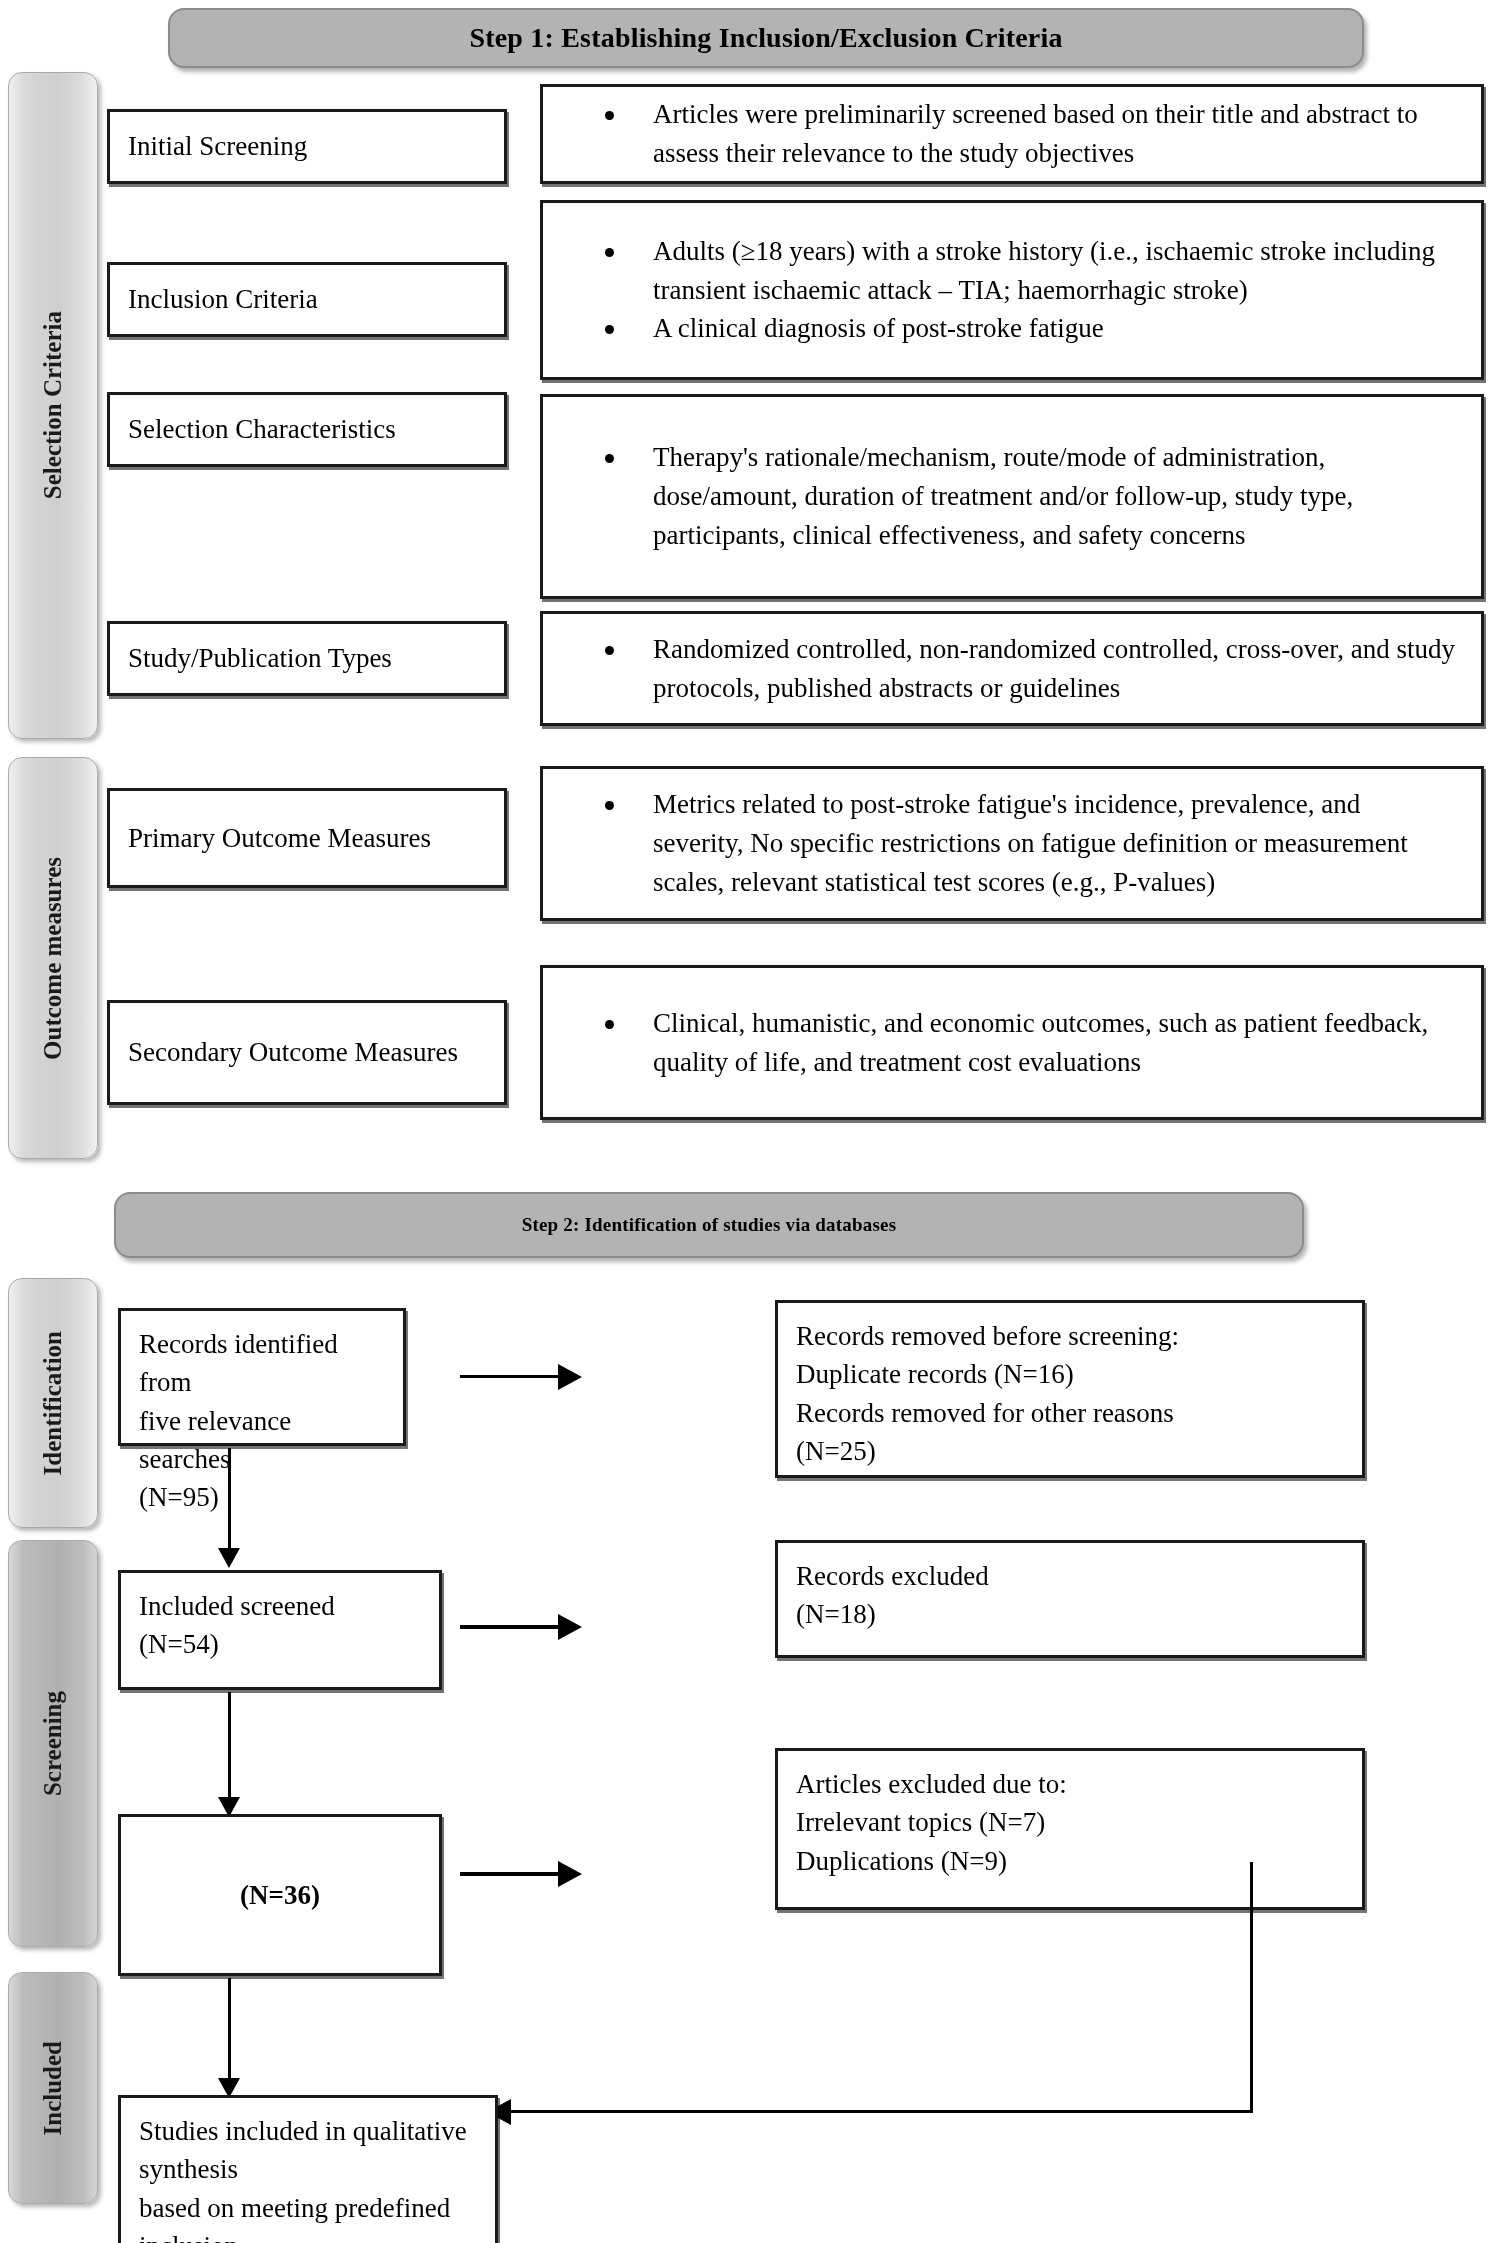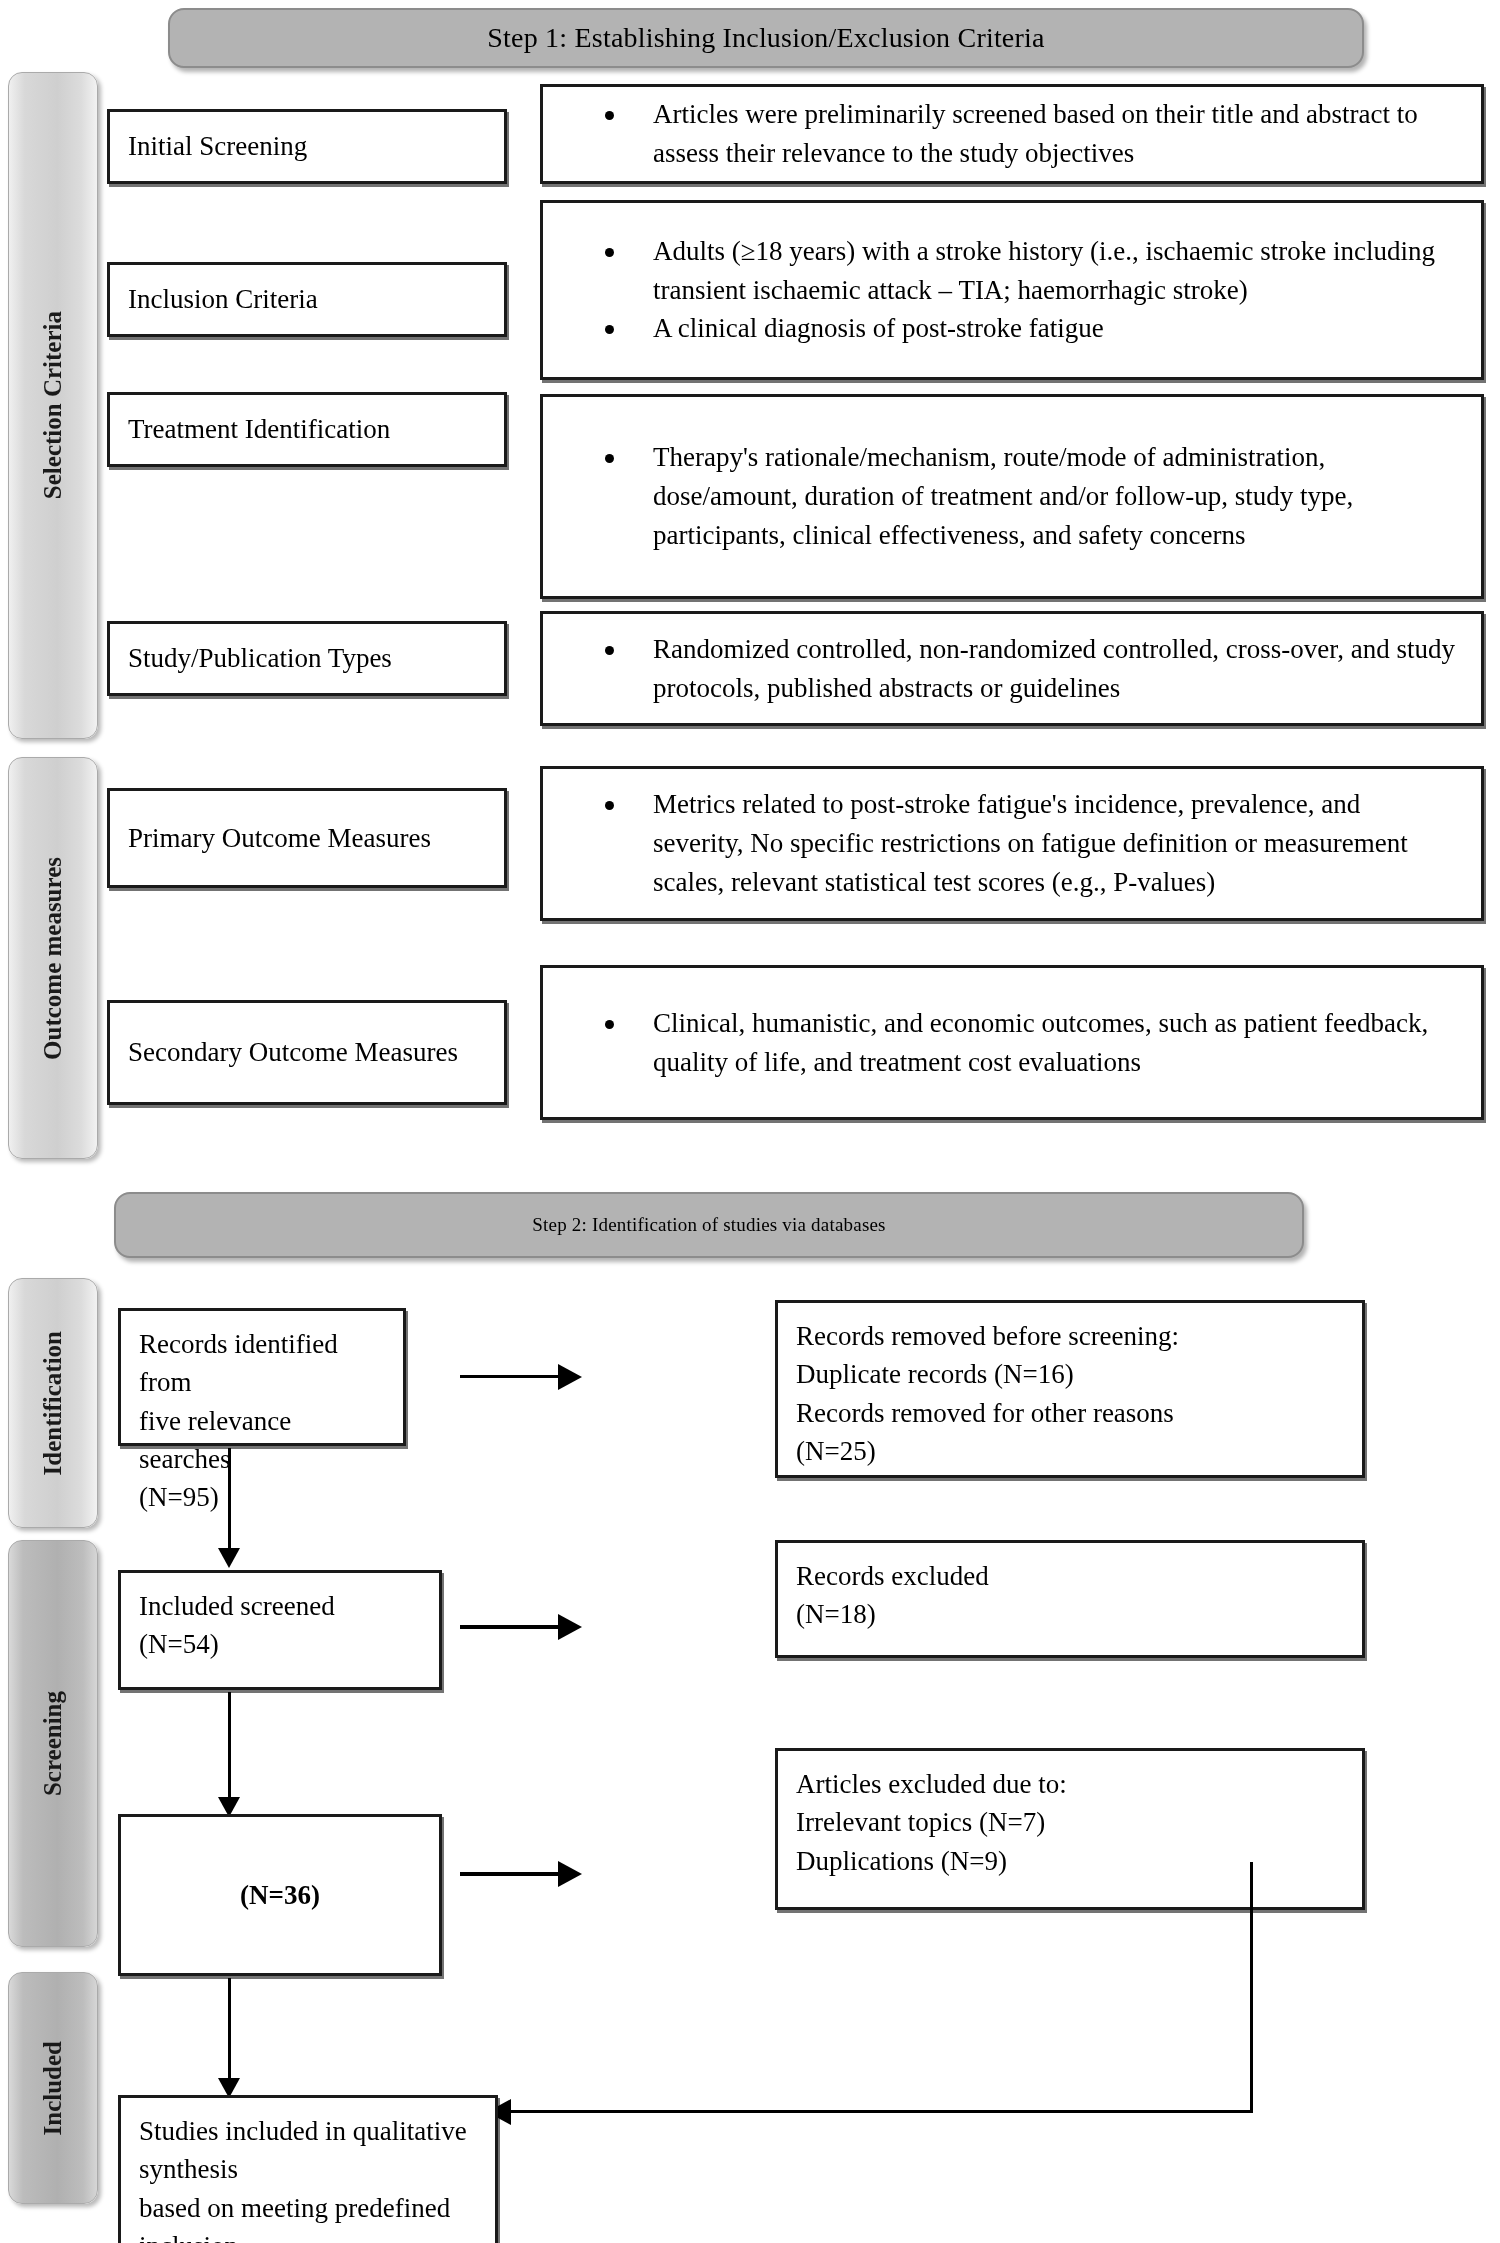--- a/index.html
+++ b/index.html
@@ -22,21 +22,21 @@
   
   .step-header {
     position: absolute;
     background: #b3b3b3;
     border: 2px solid #8c8c8c;
     border-radius: 16px;
     box-shadow: 3px 4px 4px rgba(0,0,0,0.30);
     display: flex;
     align-items: center;
     justify-content: center;
-    font-weight: normal;
+    font-weight: bold;
     letter-spacing: 0.2px;
     color: #000;
   }
 
   
   .side-pill {
     position: absolute;
     border-radius: 14px;
     border: 1px solid #aaaaaa;
     box-shadow: 3px 3px 4px rgba(0,0,0,0.28);
@@ -179,21 +179,21 @@
     </ul>
   </div>
   <div class="box" style="left:540px; top:200px; width:944px; height:180px;">
     <ul class="bullets">
       <li>Adults (≥18 years) with a stroke history (i.e., ischaemic stroke including transient ischaemic attack – TIA; haemorrhagic stroke)</li>
       <li>A clinical diagnosis of post-stroke fatigue</li>
     </ul>
   </div>
 
   <div class="box" style="left:107px; top:392px; width:400px; height:75px;">
-    <div class="box-label">Treatment Identification</div>
+    <div class="box-label">Selection Characteristics</div>
   </div>
   <div class="box" style="left:540px; top:394px; width:944px; height:205px;">
     <ul class="bullets">
       <li>Therapy's rationale/mechanism, route/mode of administration, dose/amount, duration of treatment and/or follow-up, study type, participants, clinical effectiveness, and safety concerns</li>
     </ul>
   </div>
 
   <div class="box" style="left:107px; top:621px; width:400px; height:75px;">
     <div class="box-label">Study/Publication Types</div>
   </div>

